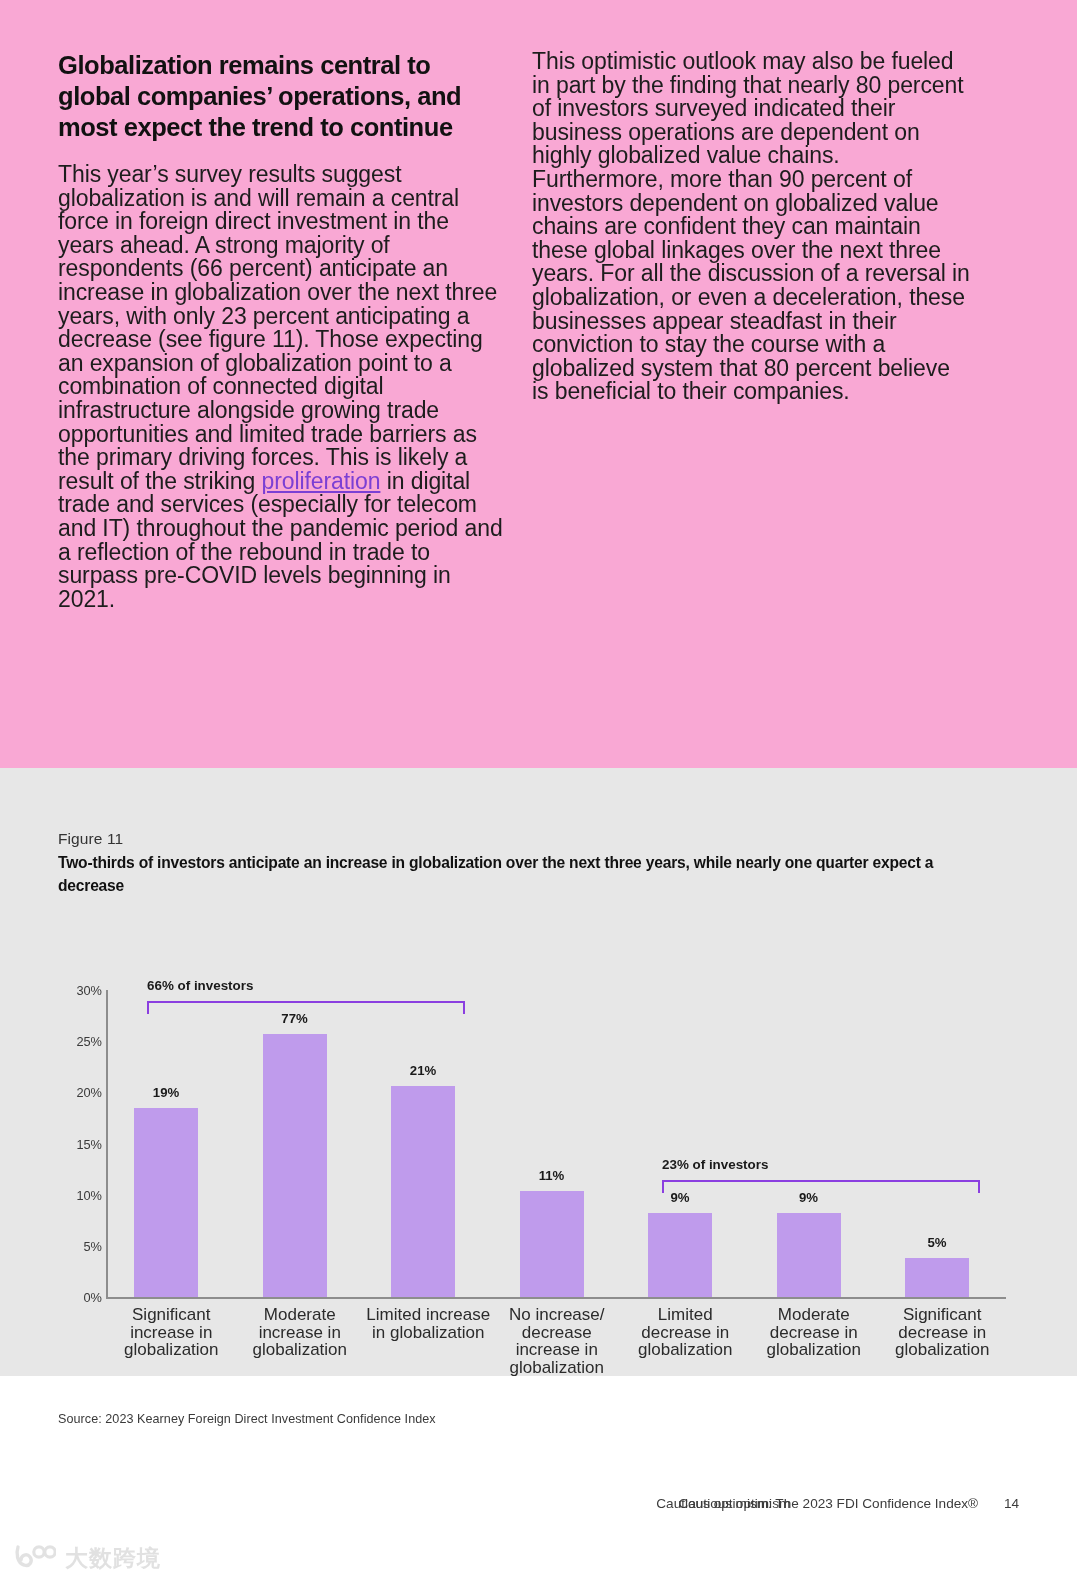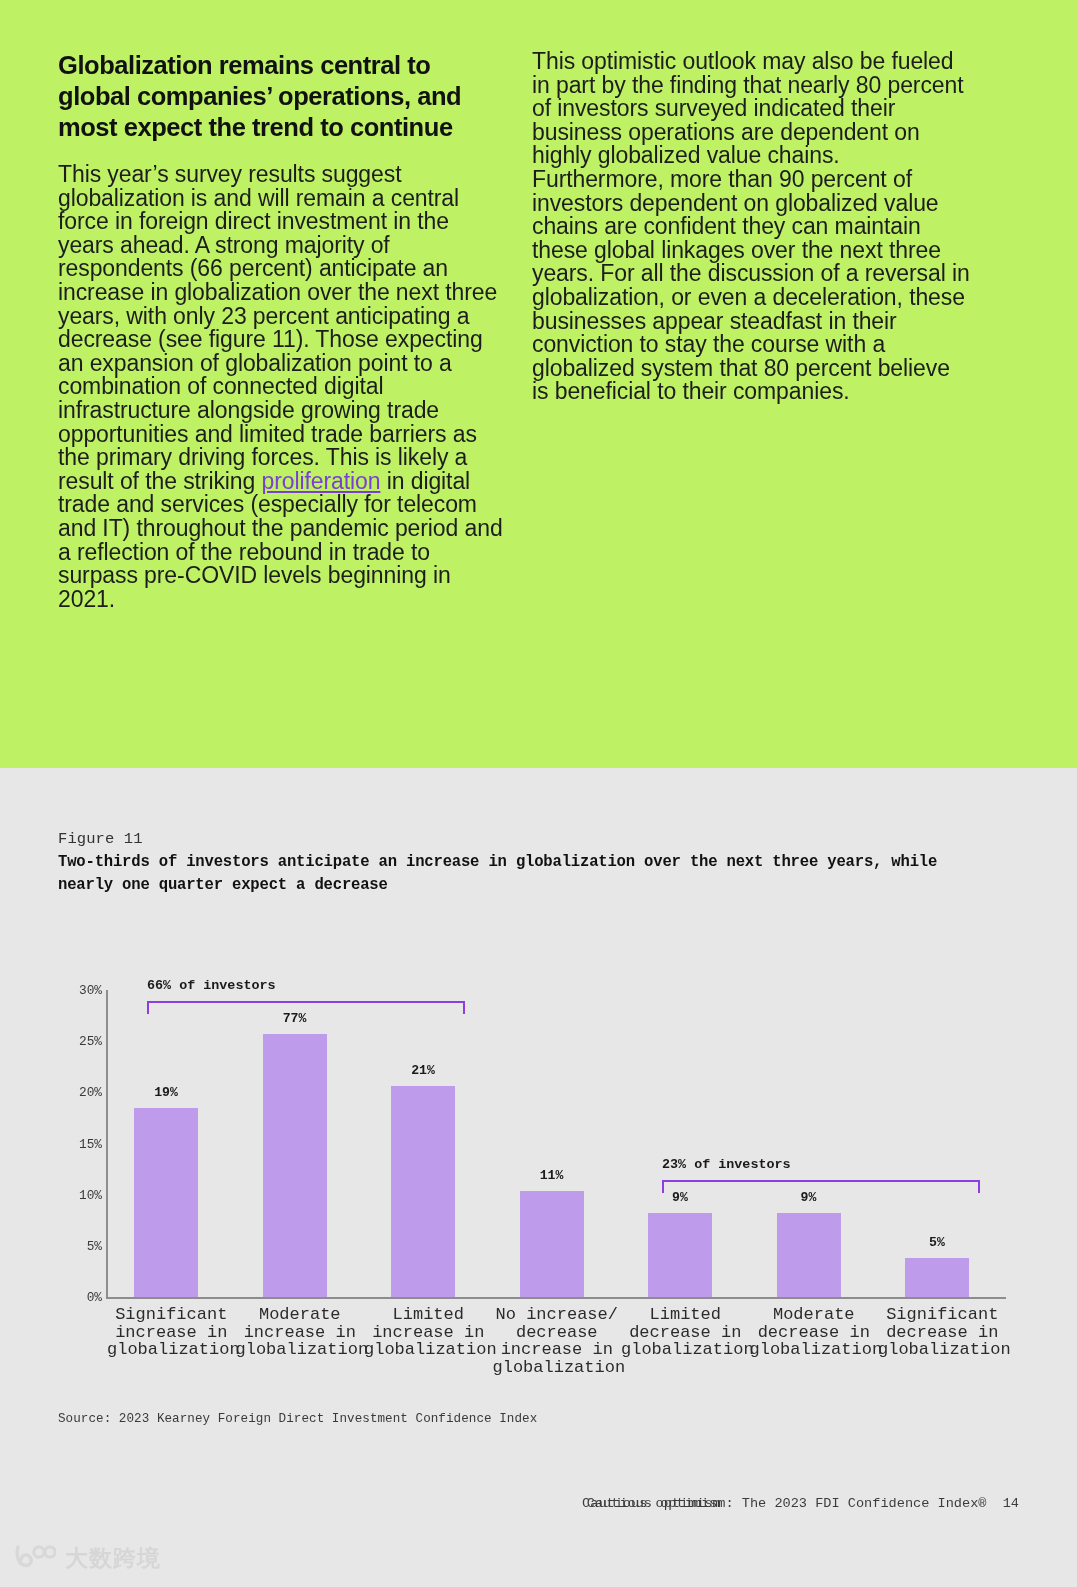--- a/index.html
+++ b/index.html
@@ -11,21 +11,21 @@
     color:#1a1a1a;
     position:relative;
     overflow:hidden;
     -webkit-font-smoothing:antialiased;
   }
   .page{position:relative;width:1077px;height:1587px;}
 
   
   .top-section{
     position:absolute;left:0;top:0;width:1077px;height:768px;
-    background:#bef264;
+    background:#f9a8d4;
   }
   .col-left{position:absolute;left:58px;top:50px;width:445px;}
   .col-right{position:absolute;left:532px;top:50px;width:440px;}
 
   h1.headline{
     font-size:25.5px;
     line-height:31px;
     font-weight:bold;
     letter-spacing:-0.45px;
     margin:0 0 20px 0;
@@ -39,23 +39,22 @@
     letter-spacing:-0.1px;
   }
   a.inline-link{
     color:#7B3FD4;
     text-decoration:underline;
     text-underline-offset:2px;
   }
 
   
   .figure-section{
-    position:absolute;left:0;top:768px;width:1077px;height:819px;
+    position:absolute;left:0;top:768px;width:1077px;height:608px;
     background:#e7e7e7;
-    font-family:Liberation Mono, monospace;
   }
   .fig-label{
     position:absolute;left:58px;top:62px;
     font-size:15.5px;color:#333;letter-spacing:0.1px;
   }
   .fig-title{
     position:absolute;left:58px;top:83px;width:910px;
     font-size:15.6px;font-weight:bold;line-height:23px;
     color:#111;letter-spacing:-0.2px;
   }
@@ -118,21 +117,21 @@
     position:absolute;left:58px;top:644px;
     font-size:12.6px;color:#3a3a3a;letter-spacing:0.05px;
   }
   .footer{
     position:absolute;left:0;top:728px;width:1019px;
     text-align:right;font-size:13.6px;color:#3c3c3c;
   }
   .footer .f-overlap{position:relative;display:inline-block;}
   .footer .f-a{position:absolute;right:100%;white-space:nowrap;transform:translateX(134px);}
   .footer .f-b{white-space:nowrap;}
-  .footer .f-page{display:inline-block;margin-left:8px;}
+  .footer .f-page{display:inline-block;margin-left:22px;}
 
   
   .watermark{
     position:absolute;left:14px;bottom:14px;
     display:flex;align-items:center;gap:9px;
     opacity:.55;
   }
   .wm-logo{font-size:25px;color:#c9c9c9;font-weight:bold;letter-spacing:-2px;line-height:1;}
   .wm-text{font-size:23px;color:#c9c9c9;font-weight:bold;letter-spacing:1px;line-height:1;}
 </style>

